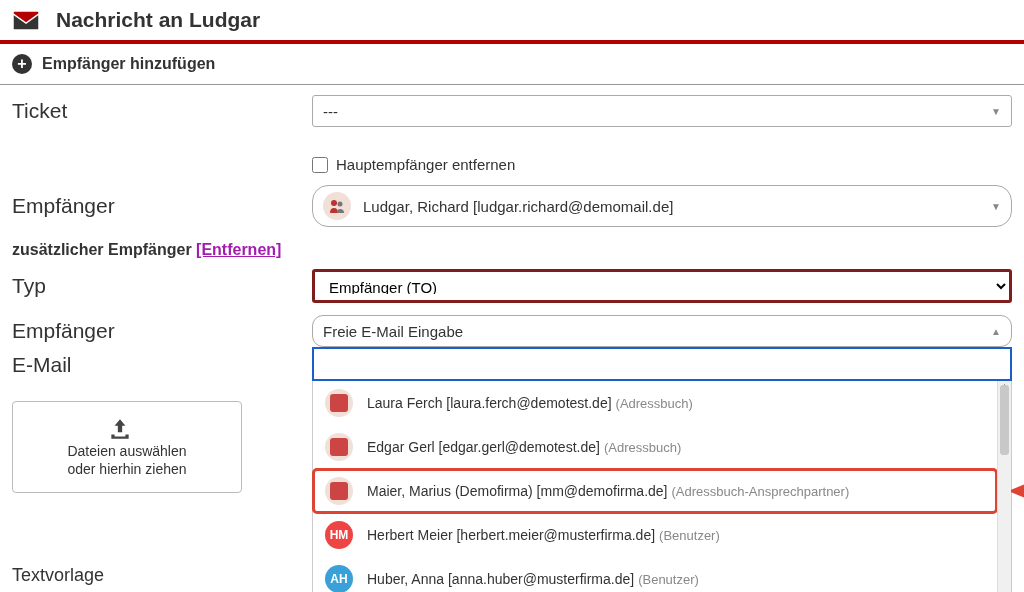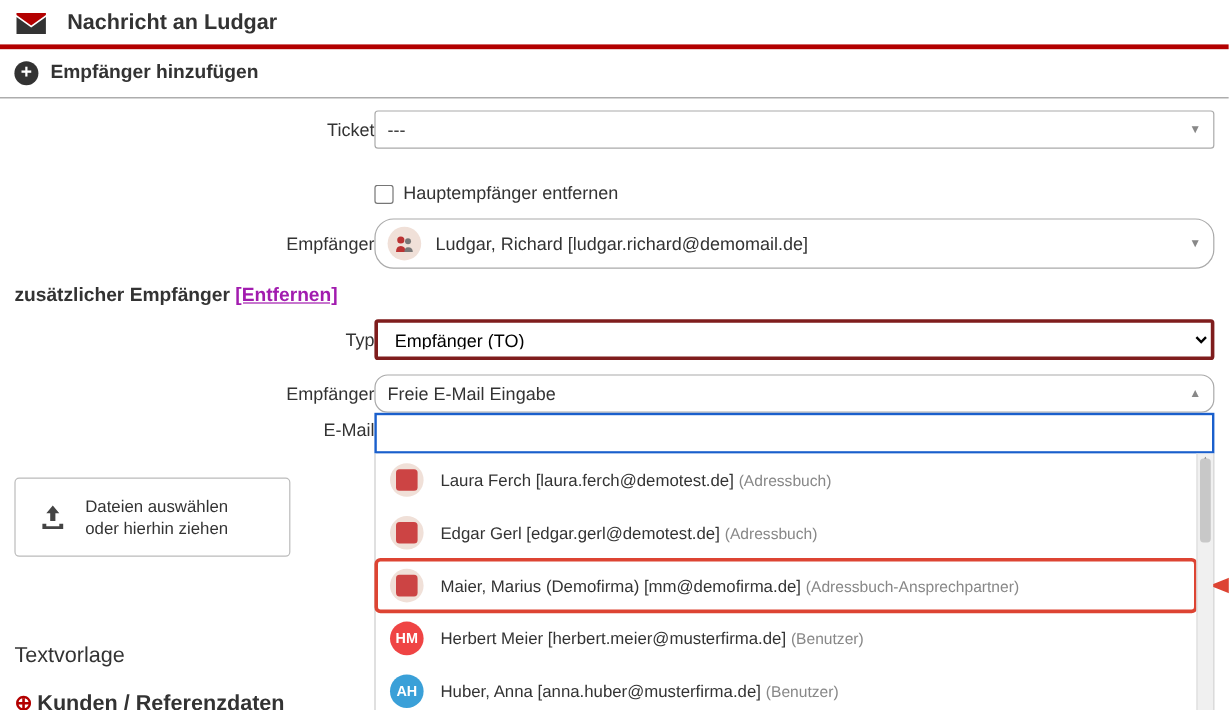--- a/index.html
+++ b/index.html
@@ -1,25 +1,25 @@
 <!DOCTYPE html>
 <html><head>
 <meta charset="utf-8">
 <style>
 * { box-sizing: border-box; margin: 0; padding: 0; }
 body { font-family: Arial, sans-serif; font-size: 14px; color: #333; background: #fff; width: 1024px; }
 .header { display: flex; align-items: center; padding: 8px 12px; border-bottom: 4px solid #b30000; }
 .header .icon-mail { width: 28px; height: 20px; margin-right: 16px; }
-.header h1 { font-size: 18px; font-weight: bold; }
+.header h1 { font-size: 21px; font-weight: bold; }
 .add-recipient-bar { display: flex; align-items: center; padding: 10px 12px; border-bottom: 1px solid #999; }
 .add-recipient-bar .plus-icon { width: 20px; height: 20px; border-radius: 50%; background: #333; display: flex; align-items: center; justify-content: center; margin-right: 10px; color: #fff; font-size: 16px; font-weight: bold; }
 .add-recipient-bar .label { font-size: 16px; font-weight: bold; }
 .form-area { padding: 10px 12px; }
 .row { display: flex; align-items: center; margin-bottom: 12px; }
-.row .label-col { width: 300px; font-size: 15px; text-align: right; }
+.row .label-col { width: 300px; font-size: 21px; }
 .row .field-col { flex: 1; position: relative; }
 .select-box { border: 1px solid #aaa; border-radius: 3px; padding: 6px 28px 6px 10px; background: #fff; position: relative; font-size: 15px; min-height: 32px; display: flex; align-items: center; }
 .select-box.rounded { border-radius: 16px; }
 .select-box .caret { position: absolute; right: 10px; top: 50%; transform: translateY(-50%); color: #888; font-size: 10px; }
 .select-box .caret.down::after { content: "▼"; }
 .select-box .caret.up::after { content: "▲"; }
 .select-native { width: 100%; border: 3px solid #7f1d1d; border-radius: 3px; padding: 6px 10px; font-size: 15px; background: #fff; height: 34px; }
 .checkbox-row { display: flex; align-items: flex-end; margin-bottom: 12px; margin-left: 300px; margin-top: 29px; }
 .checkbox-row input { margin-right: 8px; width: 16px; height: 16px; }
 .checkbox-row span { font-size: 15px; }
@@ -173,21 +173,21 @@
           <div class="dropdown-item"></div>
           <div class="scrollbar-fake" style="top:0;">
           <div class="arr up">▲</div>
           <div class="thumb"></div>
         </div>
       </div>
     </div>
   </div>
 
   <div style="position:relative; z-index:0;">
-    <div class="upload-box" style="margin-top:20px;">
+    <div class="upload-box" style="margin-top:20px;flex-direction:column;">
       <span class="upload-icon">
         <svg viewBox="0 0 24 24">
             <path d="M12 3 L7 9 L10 9 L10 15 L14 15 L14 9 L17 9 Z" fill="#444"></path>
             <path d="M4 17 L4 21 L20 21 L20 17 L17 17 L17 19 L7 19 L7 17 Z" fill="#444"></path>
           </svg>
       </span>
       <div class="text">
         <div>Dateien auswählen</div>
         <div>oder hierhin ziehen</div>
       </div>

